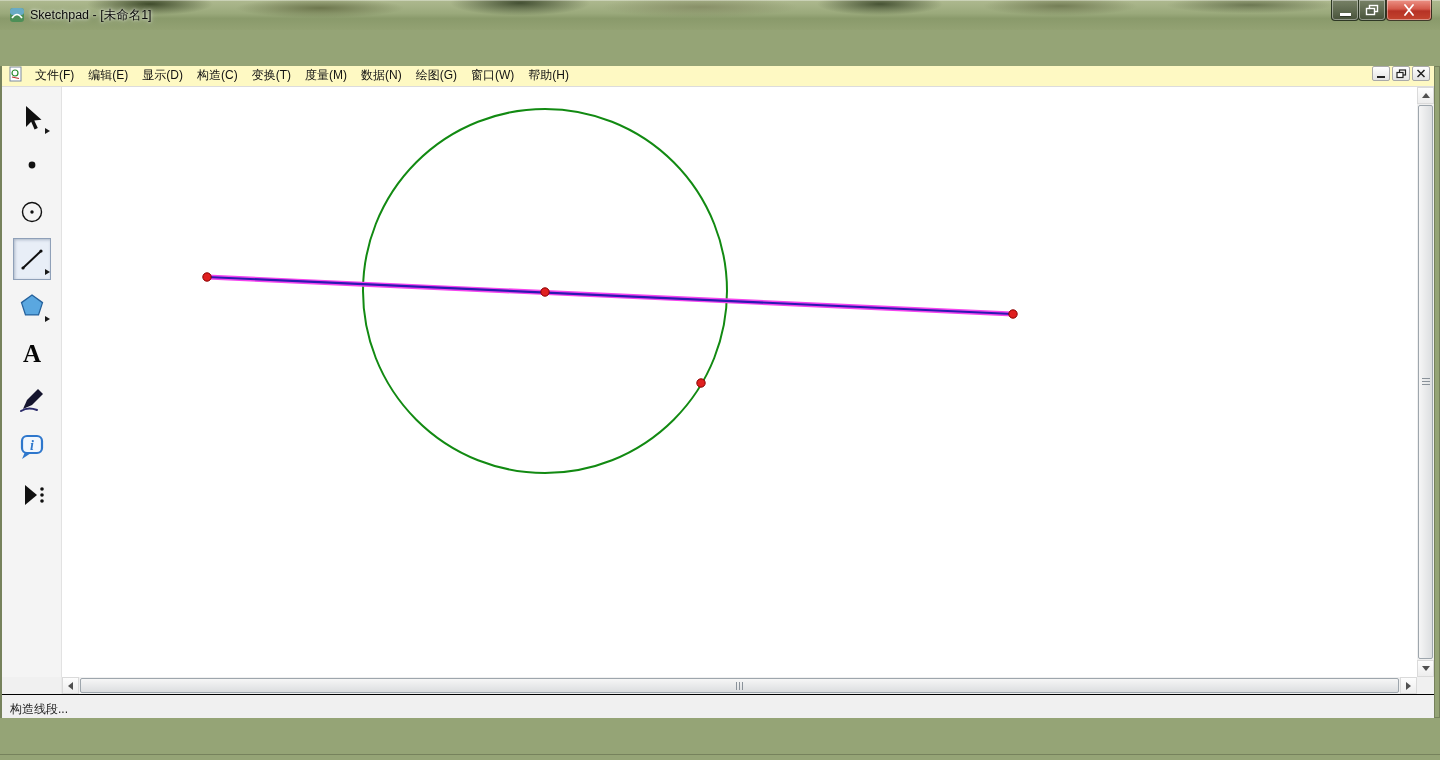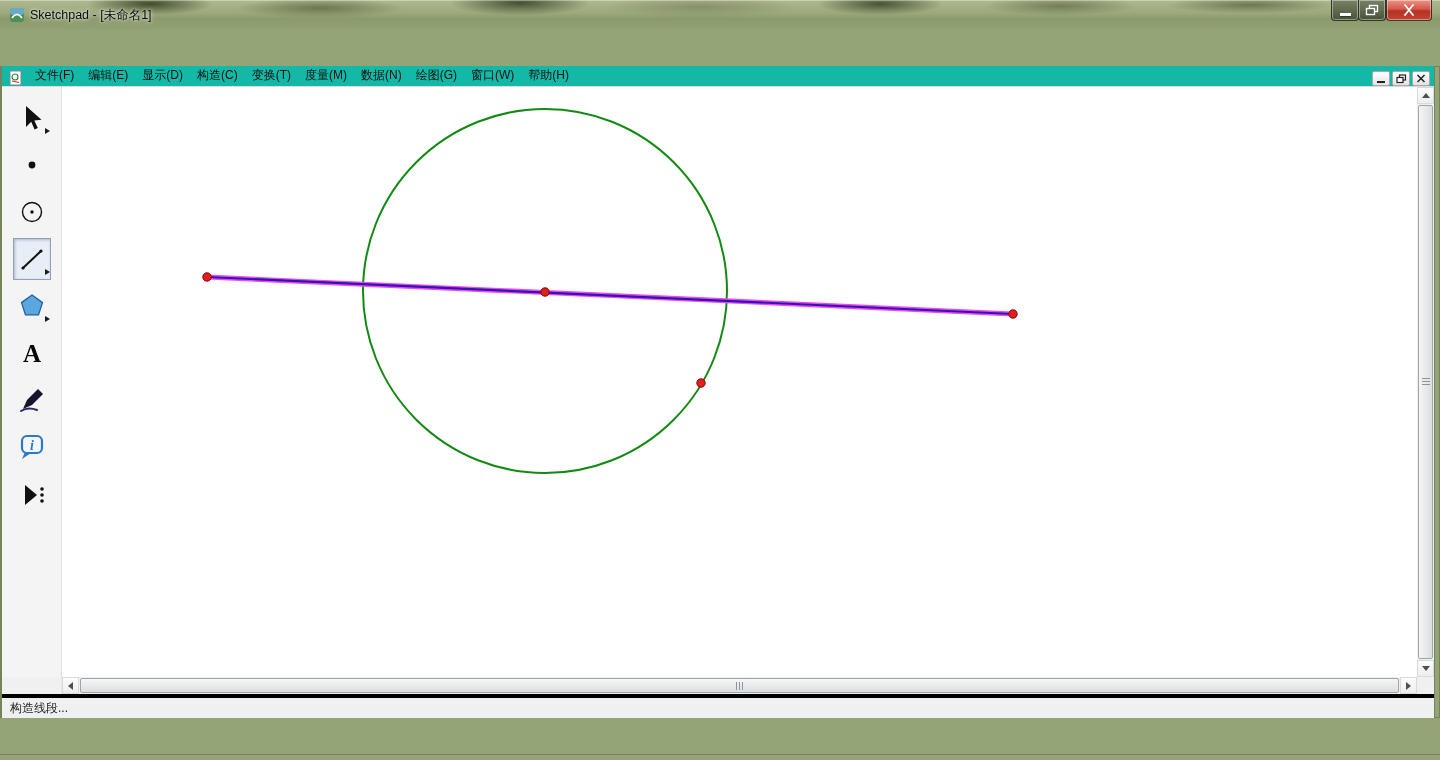--- a/index.html
+++ b/index.html
@@ -34,22 +34,22 @@
 
   
   .frame-row { flex:1; display:flex; min-height:0; }
   .edge { background:#95a476; box-shadow: inset 0 0 0 1px rgba(60,70,45,.35); }
   .edge-left { flex:0 0 2px; }
   .edge-right { flex:0 0 6px; }
   .edge-bottom { flex:0 0 6px; background:#95a476; box-shadow: inset 0 1px 0 rgba(60,70,45,.35); }
   .center { flex:1; display:flex; flex-direction:column; min-width:0; }
 
   
-  .menubar { flex:0 0 20px; background:#14b8a6; border-bottom:1px solid #dcdcdc;
-    display:flex; align-items:flex-end; padding-left:4px; }
+  .menubar { flex:0 0 20px; background:#fef9c3; border-bottom:1px solid #dcdcdc;
+    display:flex; align-items:flex-start; padding-left:4px; }
   .doc-icon { width:16px; height:16px; margin:0 4px 0 2px; }
   .menu-item { font-size:12px; color:#111; padding:0 7px; height:20px; line-height:19px; cursor:default; }
   .mdi-group { margin-left:auto; display:flex; align-items:center; padding-right:4px; gap:2px; }
   .mdi-btn { width:18px; height:15px; border:1px solid #a9a9a9; border-radius:2px;
     background:linear-gradient(#ffffff,#e3e3e3); display:flex; align-items:center; justify-content:center; }
   .glyph-mdi-min { width:8px; height:2px; background:#222; margin-top:7px; }
 
   
   .main { flex:1; display:flex; min-height:0; }
   .toolbar { flex:0 0 60px; background:#f4f4f4; border-right:1px solid #e2e2e2;
@@ -81,22 +81,22 @@
   .h-spacer { flex:0 0 60px; background:#f0f0f0; border-right:1px solid #e8e8e8; }
   .hscroll { flex:1; display:flex; }
   .h-track { flex:1; position:relative; background:#f0f0f0; }
   .h-thumb { position:absolute; top:1px; bottom:1px; left:1px; right:1px;
     background:linear-gradient(#f6f6f6,#dcdee0); border:1px solid #9ea6ad; border-radius:2px; }
   .h-grip { position:absolute; left:50%; top:50%; width:8px; height:8px; transform:translate(-50%,-50%);
     background:repeating-linear-gradient(90deg,#8a929a 0 1px, transparent 1px 3px); }
   .sb-corner { flex:0 0 17px; background:#f0f0f0; }
 
   
-  .statusbar { flex:0 0 24px; background:#f0f0f0; border-top:4px solid #000000;
-    display:flex; align-items:center; padding-left:8px; }
+  .statusbar { flex:0 0 24px; background:#f0f0f0; border-top:1px solid #000000;
+    display:flex; align-items:flex-end; padding-left:8px; }
   .status-text { font-size:12px; color:#222; }
 </style>
 </head>
 <body>
 
 <div class="window">
 
   <div class="titlebar">
     <svg class="app-icon" viewBox="0 0 16 16">
       <rect x="1" y="1" width="14" height="14" rx="3" fill="#4d8f57"></rect>

